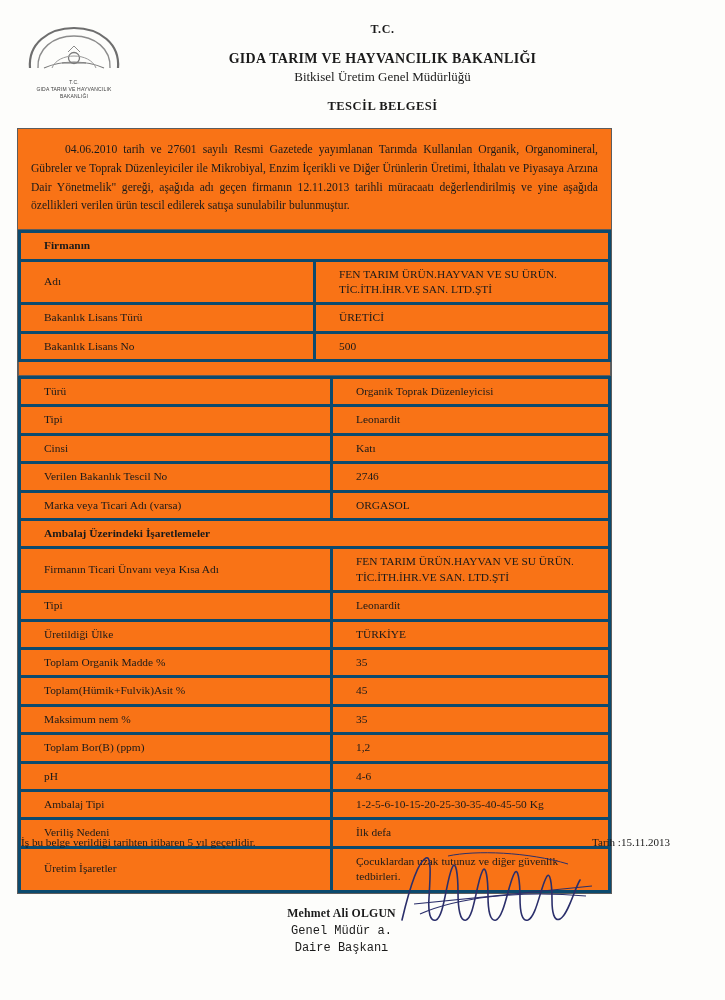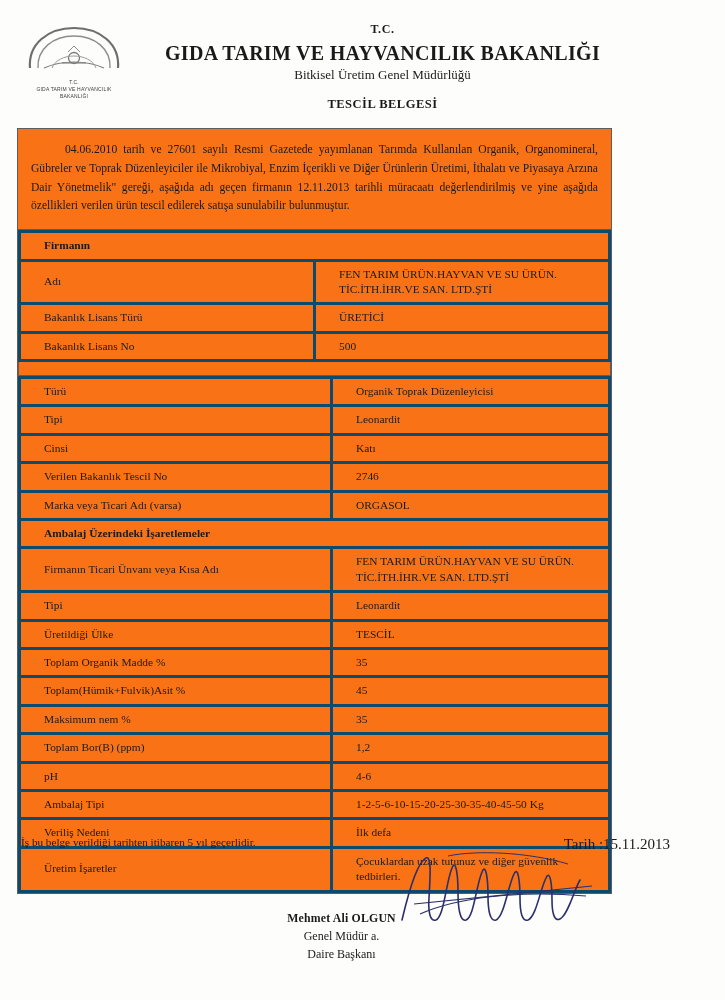--- a/index.html
+++ b/index.html
@@ -50,23 +50,23 @@
   }
   .tc {
     font-family: "Liberation Serif", serif;
     font-weight: bold;
     font-size: 12px;
     letter-spacing: .6px;
   }
   .ministry {
     font-family: "Liberation Serif", serif;
     font-weight: bold;
-    font-size: 20px;
+    font-size: 14px;
     letter-spacing: .3px;
-    margin-top: 5px;
+    margin-top: 14px;
   }
   .dept {
     font-family: "Liberation Serif", serif;
     font-size: 13px;
     margin-top: 2px;
   }
   .doc-title {
     text-align: center;
     font-family: "Liberation Serif", serif;
     font-weight: bold;
@@ -133,34 +133,34 @@
   }
   .footer-row {
     display: flex;
     justify-content: space-between;
     align-items: flex-start;
     font-size: 11.2px;
     font-family: "Liberation Serif", serif;
     gap: 11px;
   }
   .validity { padding-left: 4px; }
-  .date-line { padding-right: 36px; font-size: 15px; }
+  .date-line { padding-right: 36px; font-size: 11px; }
   .sign-block {
     margin-top: 58px;
     text-align: center;
     padding-right: 40px;
   }
   .sign-name {
     font-family: "Liberation Serif", serif;
     font-weight: bold;
     font-size: 11.8px;
     letter-spacing: .2px;
   }
   .sign-title {
-    font-family: Liberation Serif, serif;
+    font-family: Liberation Mono, monospace;
     font-size: 12px;
     margin-top: 3px;
   }
   .signature {
     position: absolute;
     right: 90px;
     top: 10px;
     width: 220px;
     height: 86px;
     pointer-events: none;
@@ -248,21 +248,21 @@
       <tr>
         <td class="lbl">Firmanın Ticari Ünvanı veya Kısa Adı</td>
         <td class="val big">FEN TARIM ÜRÜN.HAYVAN VE SU ÜRÜN. TİC.İTH.İHR.VE SAN. LTD.ŞTİ</td>
       </tr>
       <tr>
         <td class="lbl">Tipi</td>
         <td class="val">Leonardit</td>
       </tr>
       <tr>
         <td class="lbl">Üretildiği Ülke</td>
-        <td class="val big">TESCİL</td>
+        <td class="val big">TÜRKİYE</td>
       </tr>
       <tr>
         <td class="lbl">Toplam Organik Madde %</td>
         <td class="val">35</td>
       </tr>
       <tr>
         <td class="lbl">Toplam(Hümik+Fulvik)Asit    %</td>
         <td class="val">45</td>
       </tr>
       <tr>

